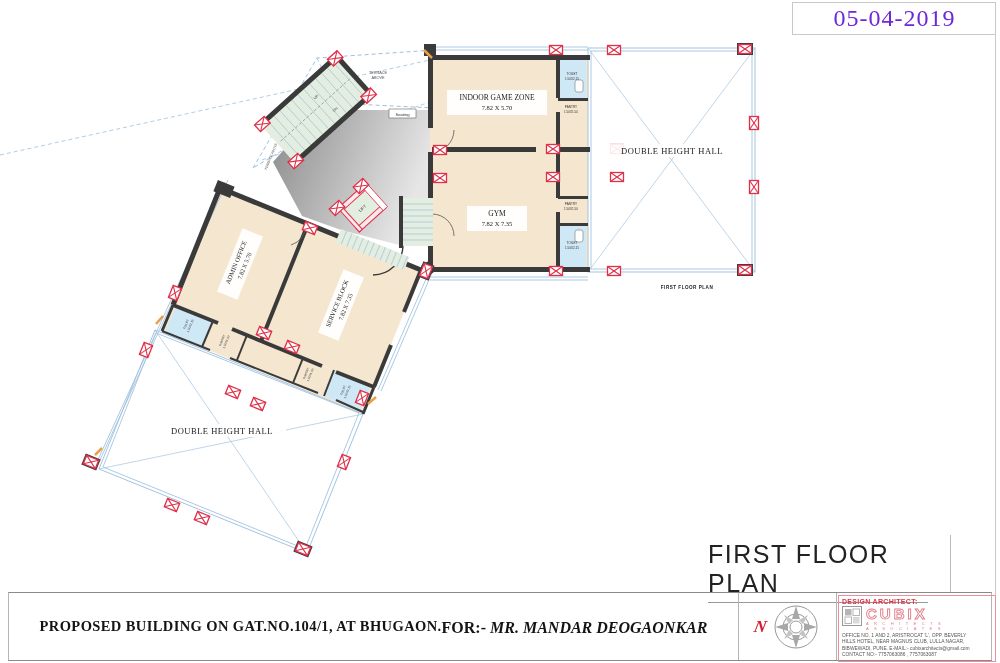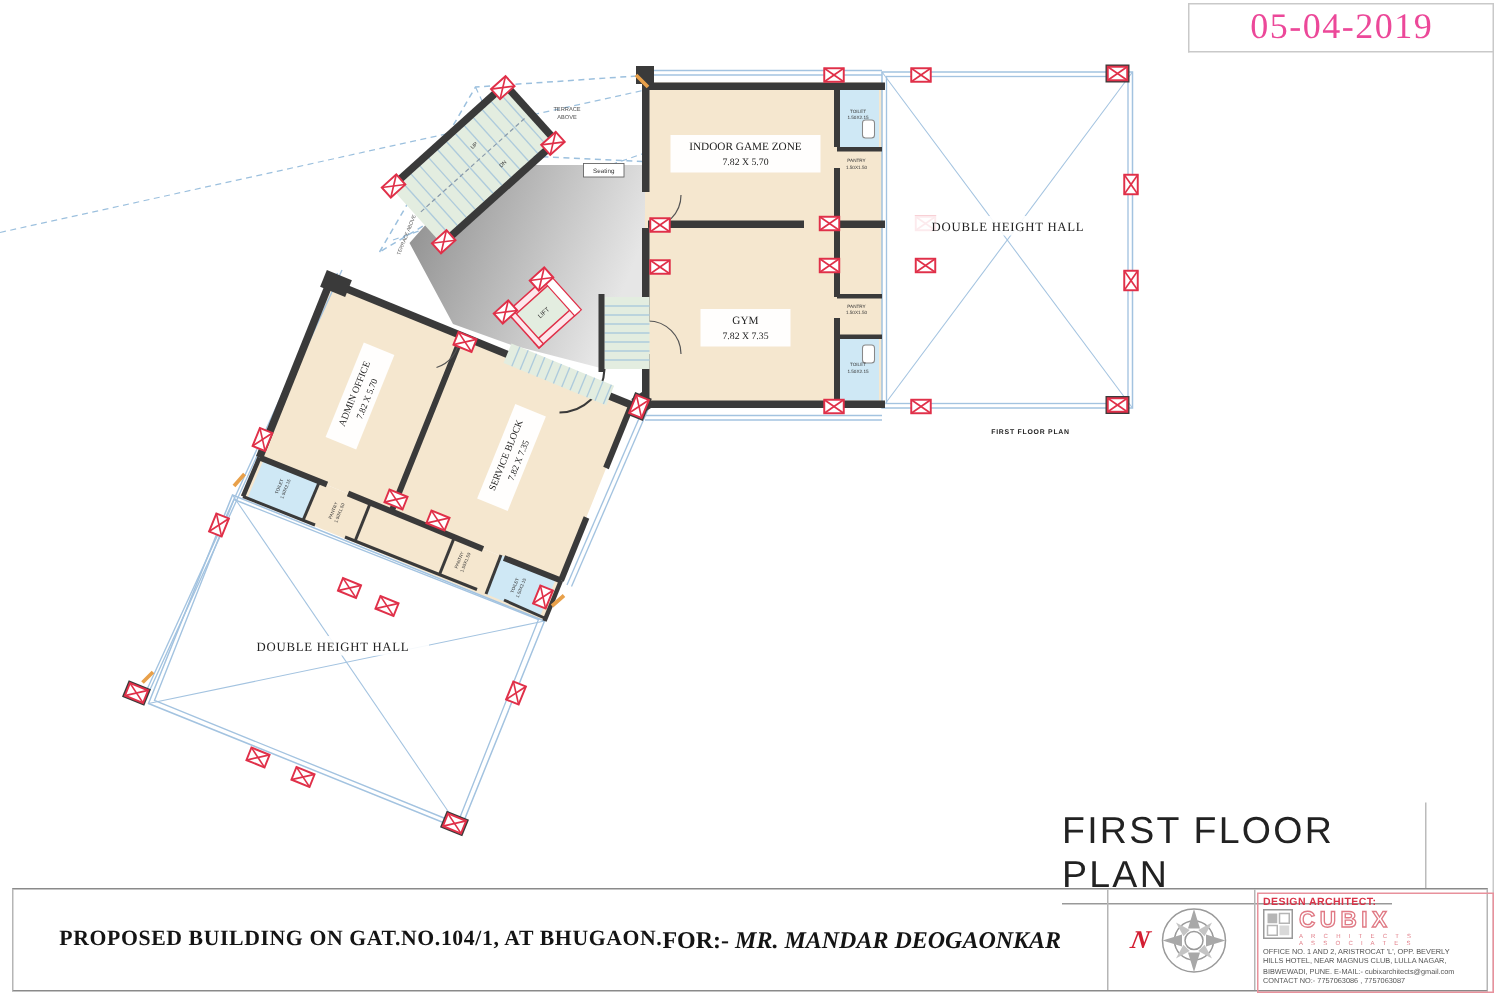--- a/index.html
+++ b/index.html
@@ -7,21 +7,21 @@
   .sheet{position:relative;width:1000px;height:663px;background:#fff;}
   .plan-svg{position:absolute;left:0;top:0;}
   
   .b-right{position:absolute;left:995px;top:2px;width:1px;height:659px;background:#c9c9c9;}
   .b-top{position:absolute;left:792px;top:2px;width:204px;height:1px;background:#c9c9c9;}
   .v-950{position:absolute;left:950px;top:535px;width:1px;height:57px;background:#bbb;}
   
   .date-box{position:absolute;left:792px;top:2px;width:203px;height:32px;
             border-left:1px solid #c9c9c9;border-bottom:1px solid #c9c9c9;
             display:flex;align-items:center;justify-content:center;
-            font-family:"Liberation Serif",serif;font-size:24px;letter-spacing:1px;color:#ec4899;}
+            font-family:"Liberation Serif",serif;font-size:24px;letter-spacing:1px;color:#6d28d9;}
   
   .plan-title{position:absolute;left:708px;top:540px;width:220px;
               font-family:"Liberation Sans",sans-serif;font-size:25px;font-weight:400;
               letter-spacing:1.5px;color:#222;border-bottom:1px solid #999;padding-bottom:4px;}
   
   .titlebar{position:absolute;left:8px;top:592px;width:984px;height:69px;
             border-top:1.2px solid #8a8a8a;border-bottom:1.2px solid #8a8a8a;
             border-left:1px solid #b5b5b5;border-right:1px solid #b5b5b5;box-sizing:border-box;}
   .tb-div1{position:absolute;left:729px;top:0;width:1px;height:100%;background:#b5b5b5;}
   .tb-div2{position:absolute;left:827px;top:0;width:1px;height:100%;background:#b5b5b5;}

